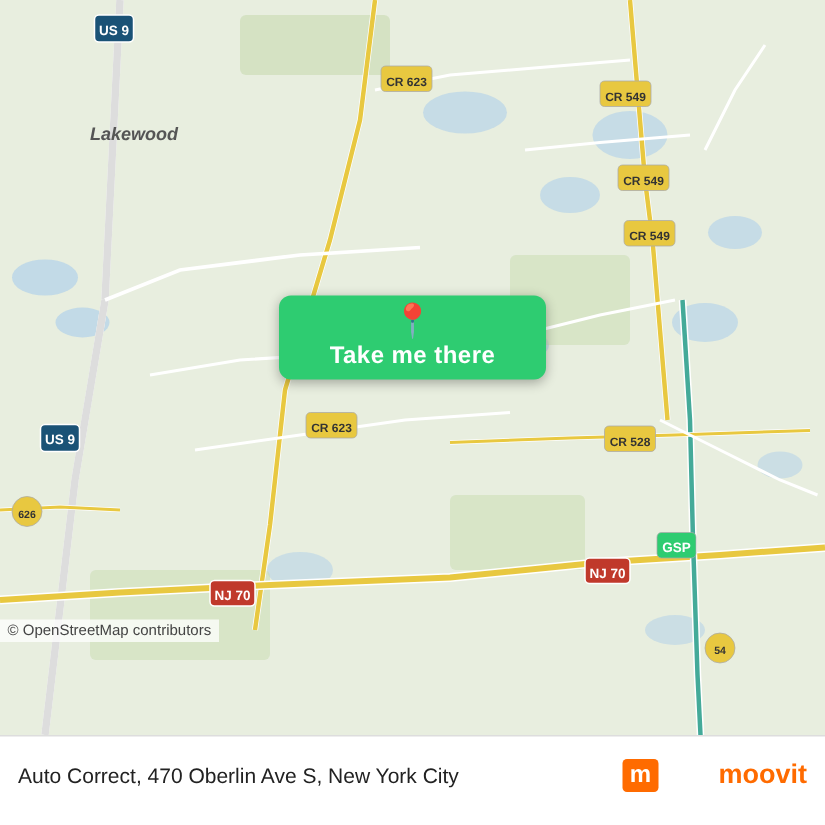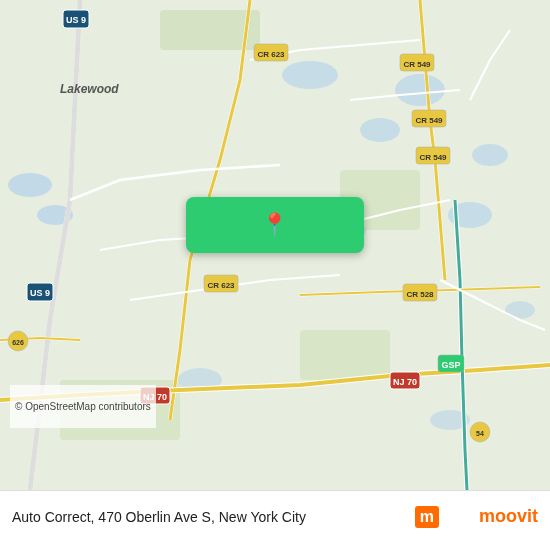--- a/index.html
+++ b/index.html
@@ -89,25 +89,25 @@
     #take-me-there-btn .btn-label {
       font-size: 16px;
       font-weight: 600;
       letter-spacing: 0.3px;
     }
 
     
     #osm-attribution {
       position: absolute;
       bottom: 62px;
-      left: 10px;
+      left: 0;
       background: rgba(255,255,255,0.75);
       font-size: 10px;
       color: #444;
-      padding: 16px 5px;
+      padding: 2px 5px;
     }
 
     
     .map-svg {
       position: absolute;
       top: 0; left: 0;
       width: 100%; height: 100%;
     }
   </style>
 </head>
@@ -203,20 +203,21 @@
     <text x="18" y="345" font-size="7" fill="#333" text-anchor="middle" font-weight="bold">626</text>
 
     <circle cx="480" cy="432" r="10" fill="#e8c840" stroke="#aaa" stroke-width="0.5"></circle>
     <text x="480" y="436" font-size="7" fill="#333" text-anchor="middle" font-weight="bold">54</text>
 
     <text x="60" y="93" font-size="12" fill="#555" font-style="italic" font-weight="bold">Lakewood</text>
   </svg>
 
   <button id="take-me-there-btn">
     <span class="pin-icon">📍</span>
+    <span class="btn-label">Take me there</span>
   </button>
 
   <div id="osm-attribution">
     <span>© OpenStreetMap contributors</span>
   </div>
 </div>
 
 <div id="bottom-bar">
   <span id="address-text">Auto Correct, 470 Oberlin Ave S, New York City</span>
   <div id="moovit-logo">

